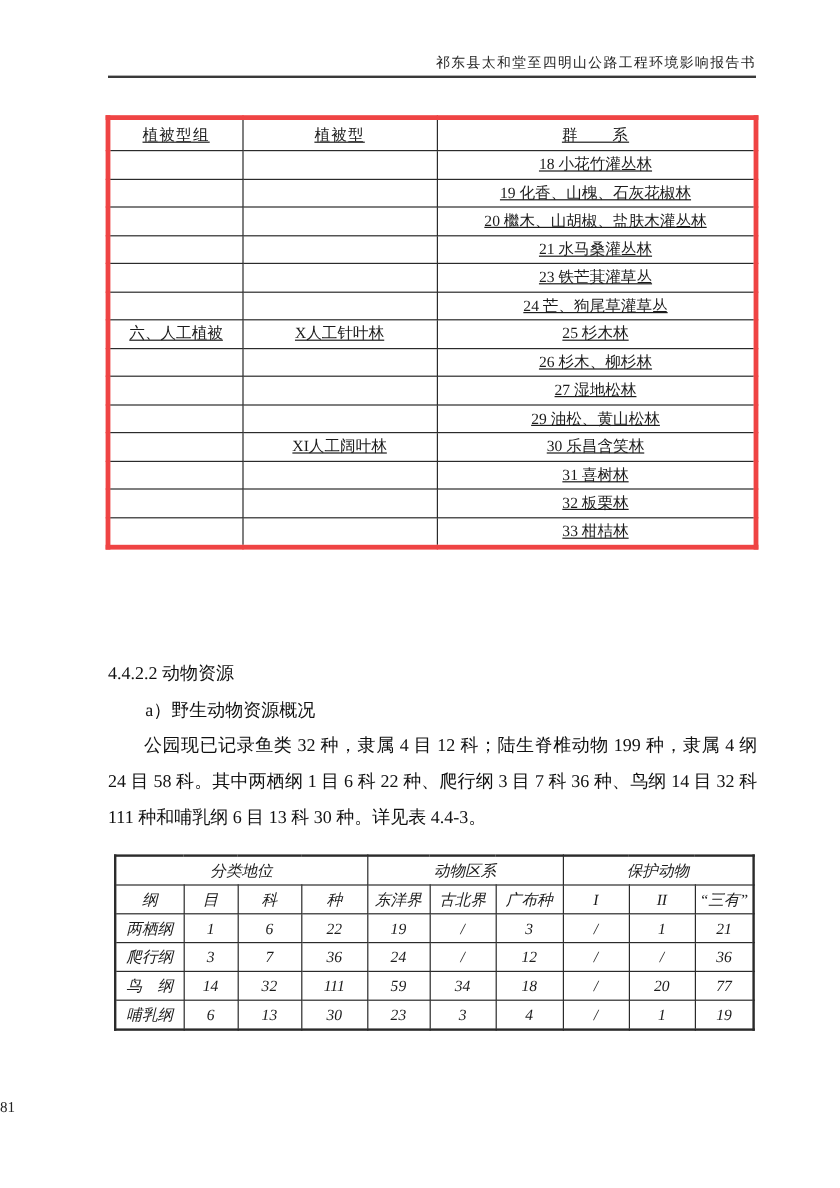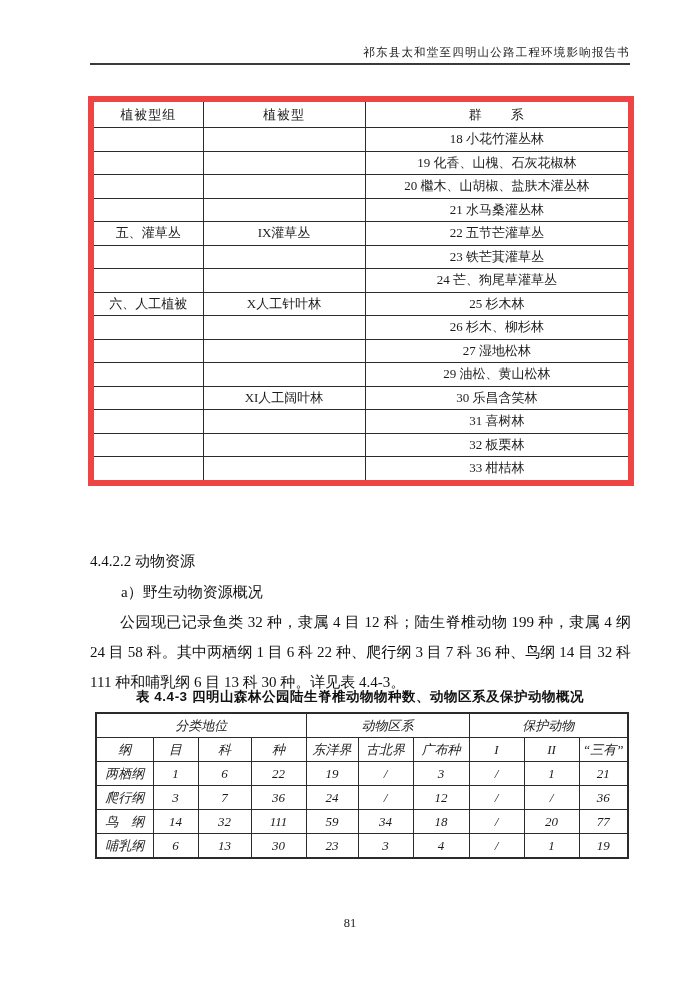--- a/index.html
+++ b/index.html
@@ -21,21 +21,21 @@
   
   table { border-collapse:collapse; table-layout:fixed; }
   .veg-table {
     position:absolute; top:96px; left:88px; width:540px;
     font-size:13px;
   }
   .veg-table th, .veg-table td {
     border:1px solid #2b2b2b; text-align:center; vertical-align:middle;
     padding:0; height:22.5px; font-weight:normal; overflow:hidden; white-space:nowrap;
   }
-  .veg-table { border:6px solid #ef4444; }
+  .veg-table { border:4px solid #ef4444;text-decoration:underline; }
   .veg-table th { height:25px; letter-spacing:1px; }
   
   .sec-heading {
     position:absolute; top:552px; left:90px; font-size:15px; color:#111;
   }
   .sec-subheading {
     position:absolute; top:583px; left:121px; font-size:15px; color:#111;
   }
   .body-par {
     position:absolute; top:607px; left:90px; width:541px;
@@ -49,21 +49,21 @@
   
   .ani-table {
     position:absolute; top:712px; left:95px; width:532px; font-size:13px;
   }
   .ani-table th, .ani-table td {
     border:1px solid #2b2b2b; text-align:center; vertical-align:middle;
     padding:0; height:23px; font-weight:normal; overflow:hidden; white-space:nowrap;
   }
   .ani-table { border:2px solid #2b2b2b;font-style:italic; }
   .page-num {
-    position:absolute; top:916px; left:0; width:700px; text-align:center;
+    position:absolute; top:916px; left:0; width:700px; text-align:left;
     font-size:12.5px; color:#222;
   }
 </style>
 </head>
 <body>
 
 <div class="page">
 
   <div class="running-head">祁东县太和堂至四明山公路工程环境影响报告书</div>
   <div class="head-rule"></div>
@@ -96,25 +96,20 @@
           <td></td>
           <td></td>
           <td>20  檵木、山胡椒、盐肤木灌丛林</td>
         </tr>
         <tr>
           <td></td>
           <td></td>
           <td>21  水马桑灌丛林</td>
         </tr>
         <tr>
-          <td>五、灌草丛</td>
-          <td>IX灌草丛</td>
-          <td>22  五节芒灌草丛</td>
-        </tr>
-        <tr>
           <td></td>
           <td></td>
           <td>23  铁芒萁灌草丛</td>
         </tr>
         <tr>
           <td></td>
           <td></td>
           <td>24  芒、狗尾草灌草丛</td>
         </tr>
         <tr>
@@ -157,21 +152,20 @@
           <td></td>
           <td>33  柑桔林</td>
         </tr>
       </tbody>
   </table>
 
   <div class="sec-heading">4.4.2.2  动物资源</div>
   <div class="sec-subheading">a）野生动物资源概况</div>
   <div class="body-par">公园现已记录鱼类 32 种，隶属 4 目 12 科；陆生脊椎动物 199 种，隶属 4 纲 24 目 58 科。其中两栖纲 1 目 6 科 22 种、爬行纲 3 目 7 科 36 种、鸟纲 14 目 32 科 111 种和哺乳纲 6 目 13 科 30 种。详见表 4.4-3。</div>
 
-  <div class="tbl-caption">表  4.4-3  四明山森林公园陆生脊椎动物物种数、动物区系及保护动物概况</div>
 
   <table class="ani-table">
     <colgroup>
       <col style="width:57px">
         <col style="width:45px">
         <col style="width:53px">
       <col style="width:55px">
         <col style="width:52px">
         <col style="width:55px">
       <col style="width:56px">

